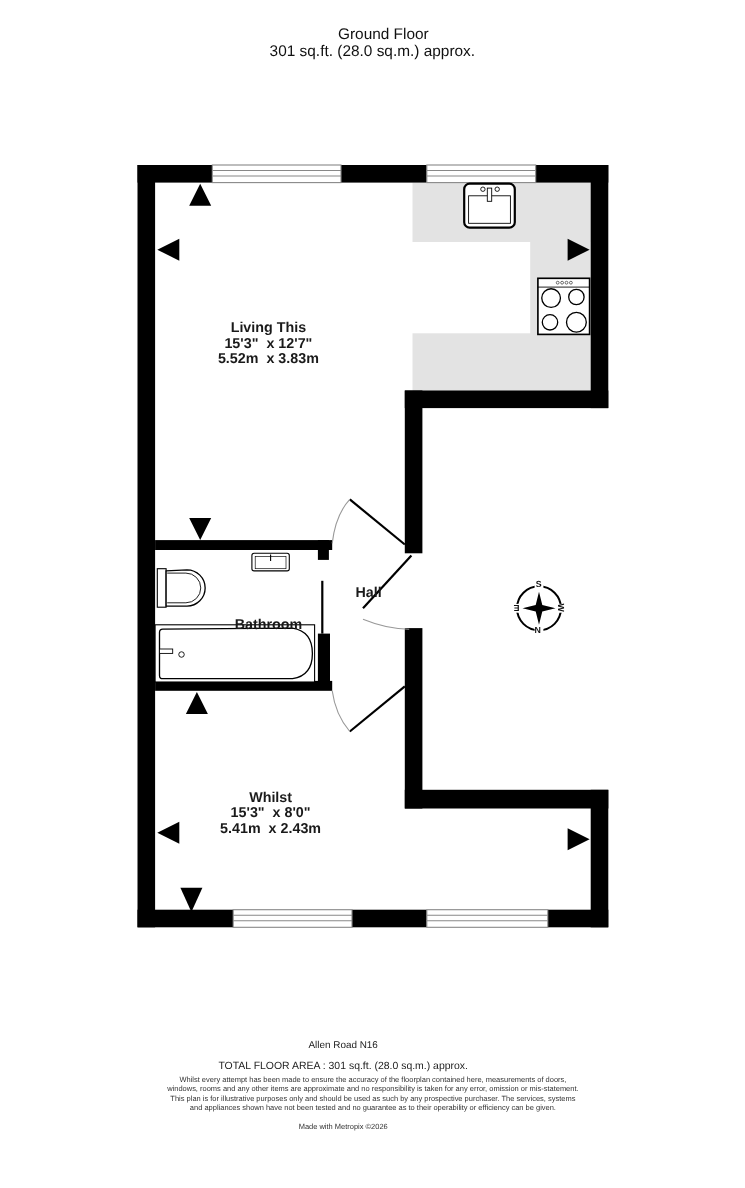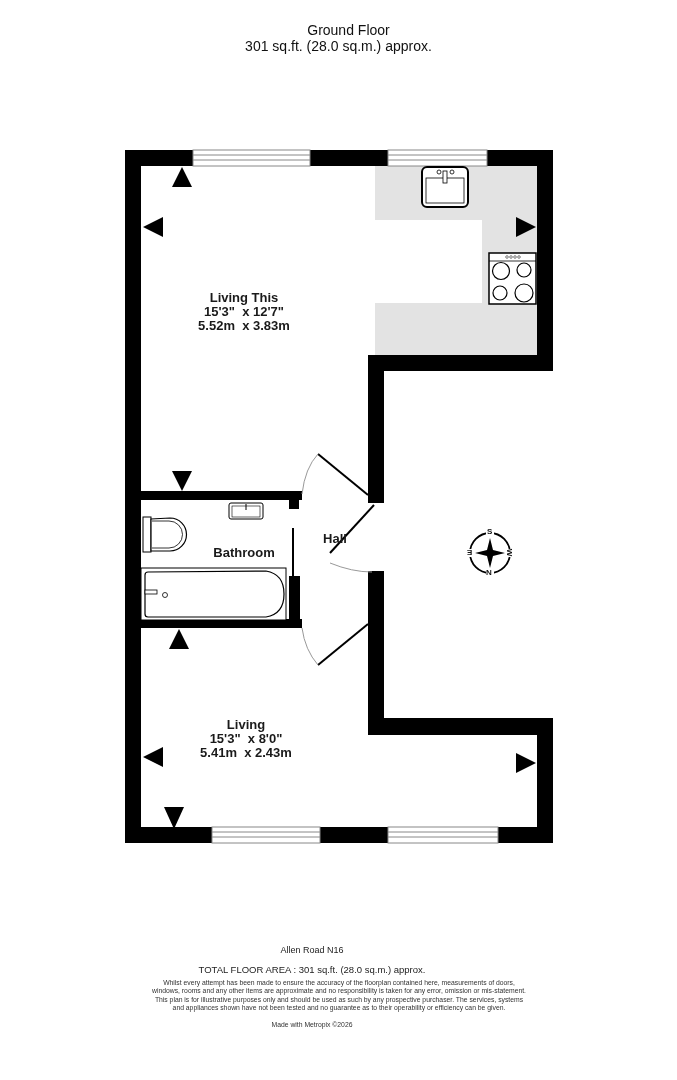--- a/index.html
+++ b/index.html
@@ -166,30 +166,30 @@
   <span style="position:absolute;left:-3px;top:15px;transform:rotate(180deg);">E</span>
   <span style="position:absolute;left:36px;top:15px;transform:rotate(90deg);">W</span>
 </div>
 
 <div class="room-label" style="left:174px;top:291px;width:140px;">
   <div>Living This</div>
   <div style="white-space:pre;">15'3"  x 12'7"</div>
   <div style="white-space:pre;">5.52m  x 3.83m</div>
 </div>
 
-<div class="room-label" style="left:204px;top:546px;width:80px;">
+<div class="room-label" style="left:204px;top:561px;width:80px;">
   <div>Bathroom</div>
 </div>
 
 <div class="room-label" style="left:318px;top:532px;width:34px;">
   <div>Hall</div>
 </div>
 
 <div class="room-label" style="left:176px;top:718px;width:140px;">
-  <div>Living</div>
+  <div>Whilst</div>
   <div style="white-space:pre;">15'3"  x 8'0"</div>
   <div style="white-space:pre;">5.41m  x 2.43m</div>
 </div>
 
 <div class="footer addr">Allen Road N16</div>
 <div class="footer total">TOTAL FLOOR AREA : 301 sq.ft. (28.0 sq.m.) approx.</div>
 <div class="footer disclaimer">Whilst every attempt has been made to ensure the accuracy of the floorplan contained here, measurements of doors, windows, rooms and any other items are approximate and no responsibility is taken for any error, omission or mis-statement. This plan is for illustrative purposes only and should be used as such by any prospective purchaser. The services, systems and appliances shown have not been tested and no guarantee as to their operability or efficiency can be given.</div>
 <div class="footer made">Made with Metropix ©2026</div>
 
 </body></html>

